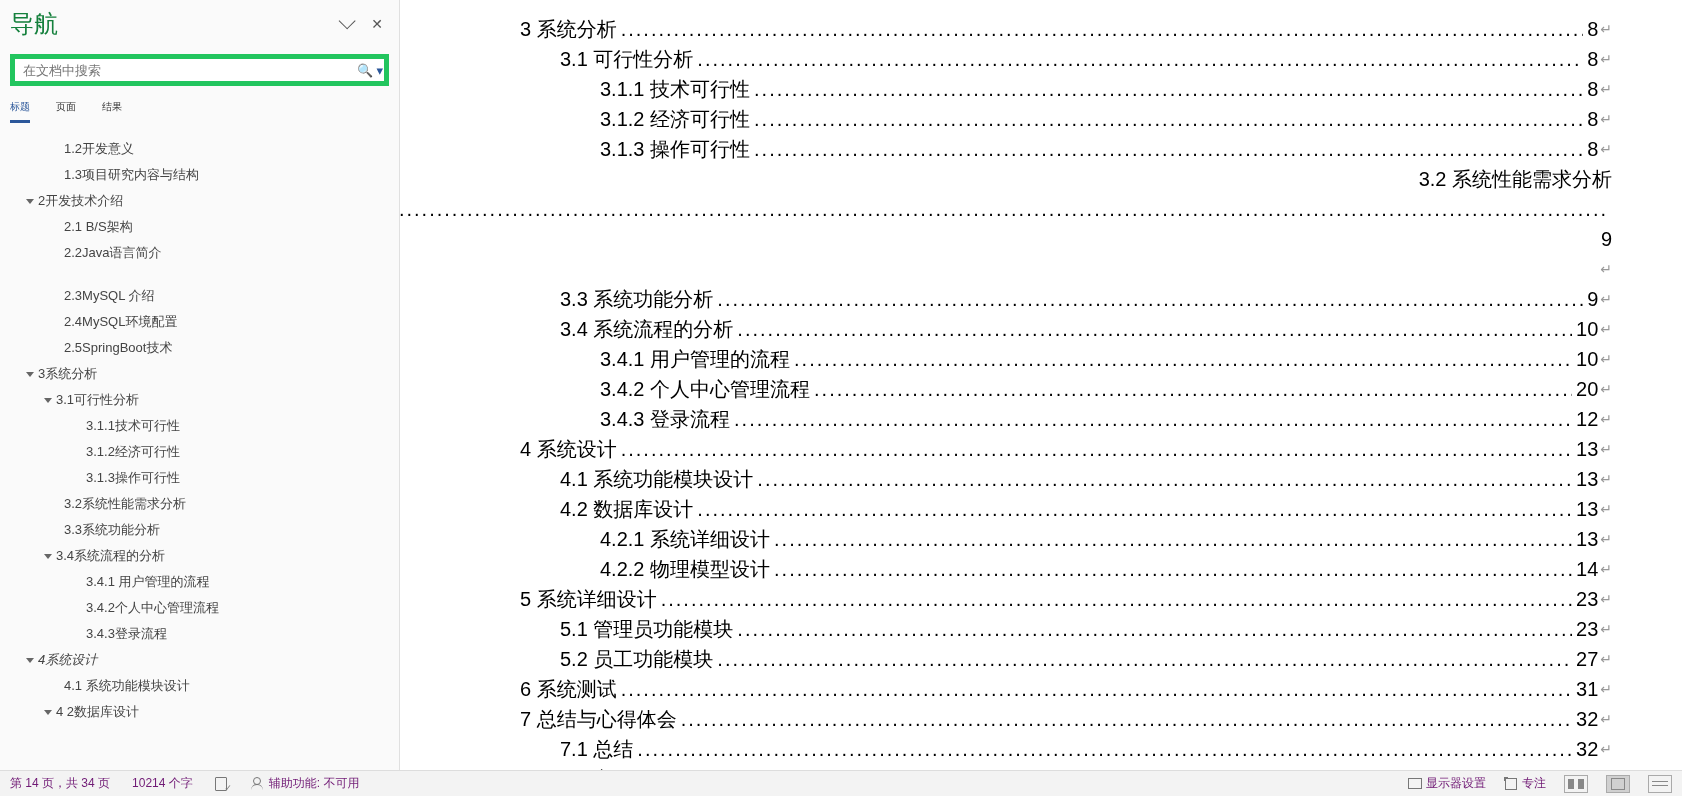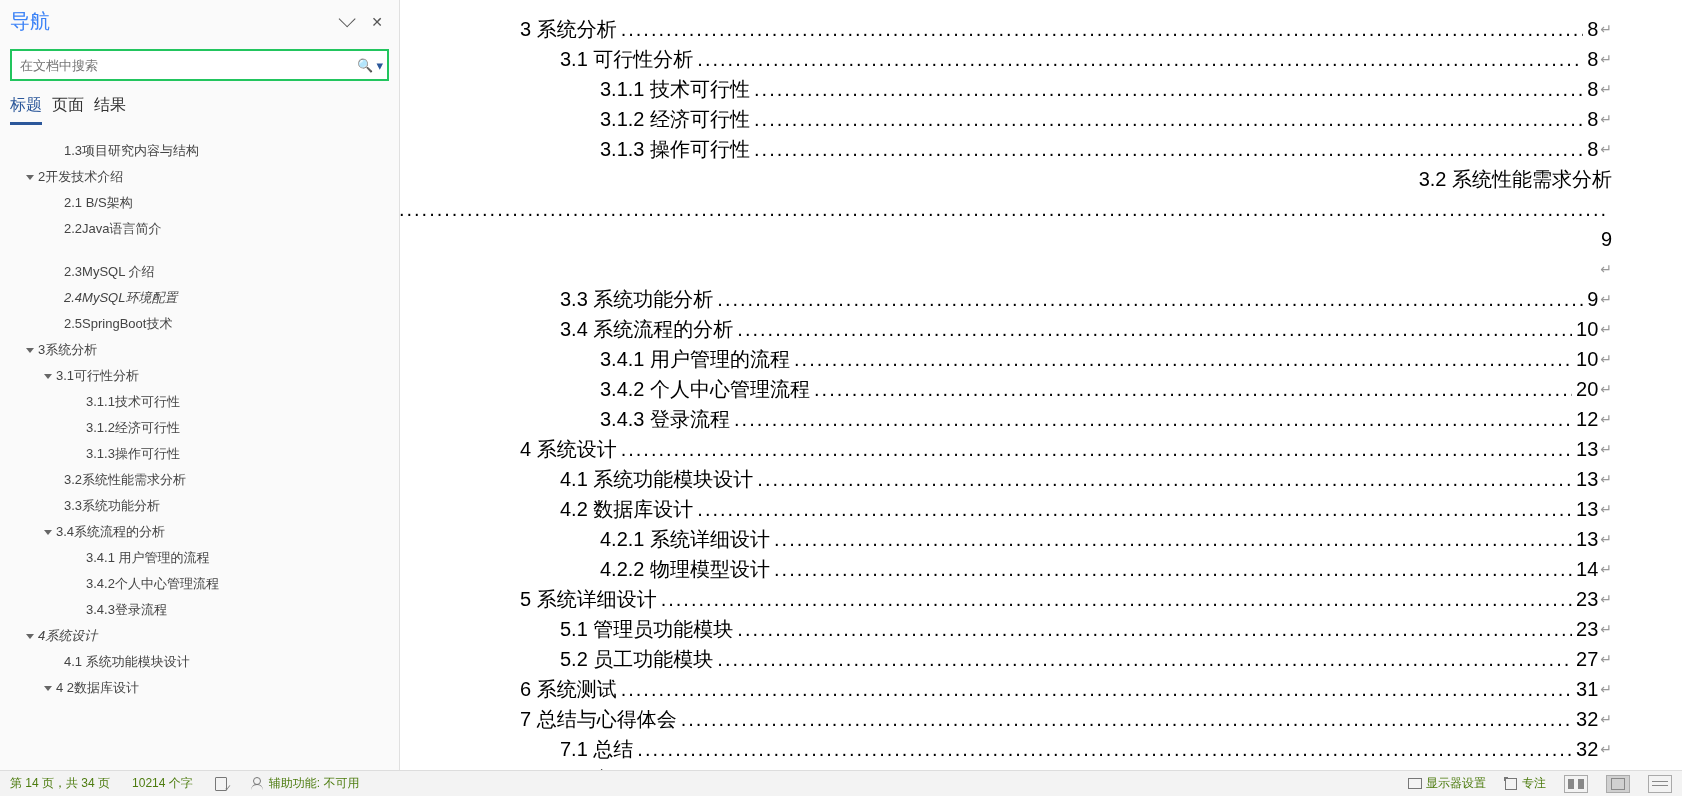--- a/index.html
+++ b/index.html
@@ -1,41 +1,41 @@
 <!DOCTYPE html>
 <html><head>
 <meta charset="utf-8">
 <style>
 *{box-sizing:border-box;margin:0;padding:0;font-family:"Microsoft YaHei","Segoe UI",sans-serif}
 body{display:flex;width:1682px;height:796px;background:#fff;overflow:hidden;position:relative}
 .nav-pane{width:400px;border-right:1px solid #e0e0e0;display:flex;flex-direction:column;background:#fafafa;padding:8px 10px 0 10px}
 .nav-header{display:flex;align-items:center;justify-content:space-between;margin-bottom:14px}
-.nav-title{font-size:20px;color:#3b82f6}
+.nav-title{font-size:24px;color:#15803d}
 .nav-ctrls{display:flex;gap:20px;padding-right:6px}
 .nav-ctrls span{cursor:pointer;color:#555;font-size:14px}
 .chevron{display:inline-block;width:12px;height:12px;border-right:1.5px solid #555;border-bottom:1.5px solid #555;transform:rotate(45deg) translateY(-3px)}
 .close-x{font-size:18px}
 .search-box{position:relative;margin-bottom:14px}
-.search-box input{width:100%;height:32px;border:2px solid #22c55e;padding:4px 30px 4px 8px;font-size:13px;background:#fff}
+.search-box input{width:100%;height:32px;border:5px solid #22c55e;padding:4px 30px 4px 8px;font-size:13px;background:#fff}
 .search-icons{position:absolute;right:6px;top:50%;transform:translateY(-50%);display:flex;align-items:center;gap:3px;color:#2b579a;font-size:13px}
-.tabs{display:flex;gap:10px;font-size:16px;color:#333;border-bottom:1px solid transparent;margin-bottom:12px}
+.tabs{display:flex;gap:26px;font-size:10px;color:#333;border-bottom:1px solid transparent;margin-bottom:12px}
 .tab{padding-bottom:6px;cursor:pointer}
 .tab.active{color:#2b579a;border-bottom:3px solid #2b579a}
 .outline{flex:1;overflow:hidden;font-size:13px;color:#444;line-height:26px}
 .outline .row{display:flex;align-items:center;white-space:nowrap;cursor:pointer}
 .caret{width:12px;display:inline-flex;justify-content:center;margin-right:2px}
 .caret::before{content:"";display:block;width:0;height:0;border-left:4px solid transparent;border-right:4px solid transparent;border-top:5px solid #666}
 .doc-area{flex:1;background:#fff;position:relative;overflow:hidden}
 .page{position:absolute;left:120px;right:70px;top:0;padding-top:14px;font-family:SimSun,"Times New Roman",serif;font-size:20px;color:#000}
 .toc-row{display:flex;align-items:flex-end;white-space:nowrap;line-height:30px}
 .toc-text{flex:0 0 auto}
 .toc-dots{flex:1 1 auto;overflow:hidden;letter-spacing:2px;margin:0 4px}
 .toc-page{flex:0 0 auto}
 .cr{color:#999;font-size:14px;margin-left:2px}
-.statusbar{position:absolute;left:0;right:0;bottom:0;height:26px;background:#f3f3f3;border-top:1px solid #ddd;display:flex;align-items:center;font-size:12px;color:#4d7c0f;padding:0 10px;justify-content:space-between}
+.statusbar{position:absolute;left:0;right:0;bottom:0;height:26px;background:#f3f3f3;border-top:1px solid #ddd;display:flex;align-items:center;font-size:12px;color:#701a75;padding:0 10px;justify-content:space-between}
 .sb-left{display:flex;gap:22px;align-items:center}
 .sb-right{display:flex;gap:18px;align-items:center}
 .sb-item{display:flex;align-items:center;gap:4px;cursor:pointer}
 .ico{width:14px;height:14px;display:inline-block;position:relative}
 .spell::before{content:"";position:absolute;left:0;top:0;width:10px;height:12px;border:1px solid #777;border-radius:1px}
 .spell::after{content:"✓";position:absolute;right:-3px;bottom:-2px;font-size:9px;color:#777}
 .acc::before{content:"";position:absolute;left:2px;top:0;width:6px;height:6px;border:1px solid #777;border-radius:50%}
 .acc::after{content:"";position:absolute;left:0;top:7px;width:12px;height:6px;border-top:1px solid #777;border-radius:6px 6px 0 0}
 .disp::before{content:"";position:absolute;left:0;top:1px;width:12px;height:9px;border:1px solid #777}
 .disp::after{content:"";position:absolute;left:3px;top:11px;width:6px;height:1px;background:#777}
@@ -71,39 +71,43 @@
     </span>
   </div>
   <div class="tabs">
     <div class="tab active">标题</div>
     <div class="tab">页面</div>
     <div class="tab">结果</div>
   </div>
   <div class="outline" id="outline">
       <div class="row" style="padding-left: 40px;">
         <span style="width: 14px; display: inline-block;"></span>
+        <span>1.2开发意义</span>
+      </div>
+      <div class="row" style="padding-left: 40px;">
+        <span style="width: 14px; display: inline-block;"></span>
         <span>1.3项目研究内容与结构</span>
       </div>
       <div class="row" style="padding-left: 14px;">
         <span class="caret"></span>
         <span>2开发技术介绍</span>
       </div>
       <div class="row" style="padding-left: 40px;">
         <span style="width: 14px; display: inline-block;"></span>
         <span>2.1 B/S架构</span>
       </div>
       <div class="row" style="padding-left: 40px;">
         <span style="width: 14px; display: inline-block;"></span>
         <span>2.2Java语言简介</span>
       </div>
       <div class="row" style="padding-left: 40px; margin-top: 17px;">
         <span style="width: 14px; display: inline-block;"></span>
         <span>2.3MySQL 介绍</span>
       </div>
-      <div class="row" style="padding-left: 40px; font-style: italic;">
+      <div class="row" style="padding-left: 40px;">
         <span style="width: 14px; display: inline-block;"></span>
         <span>2.4MySQL环境配置</span>
       </div>
       <div class="row" style="padding-left: 40px;">
         <span style="width: 14px; display: inline-block;"></span>
         <span>2.5SpringBoot技术</span>
       </div>
       <div class="row" style="padding-left: 14px;">
         <span class="caret"></span>
         <span>3系统分析</span>

